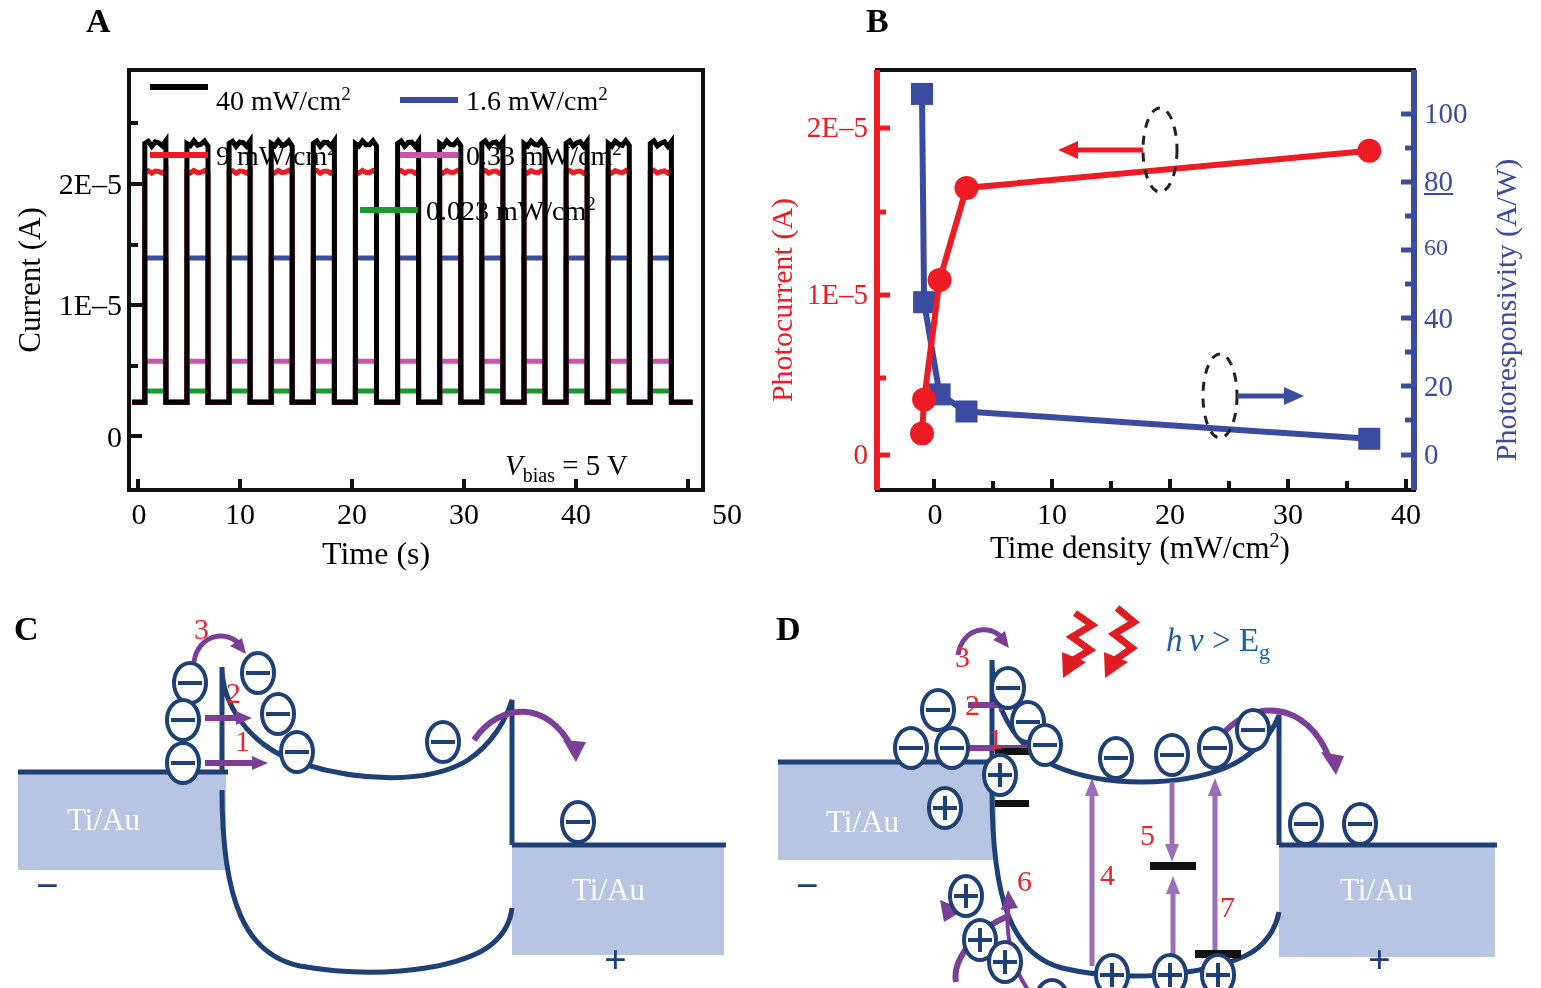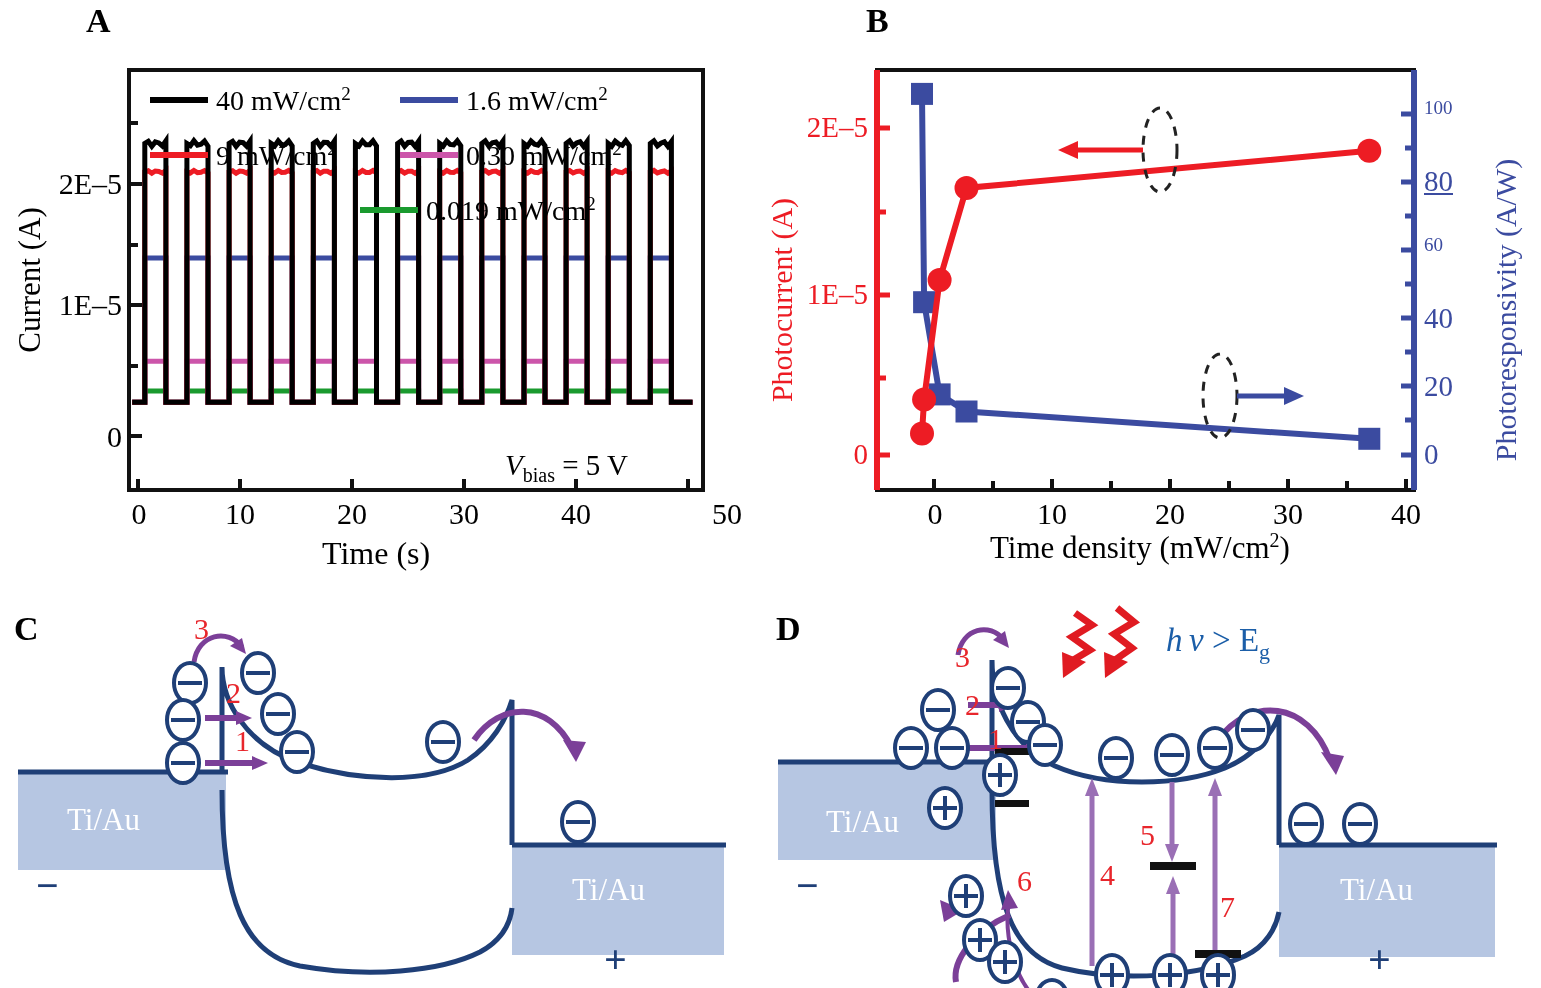--- a/index.html
+++ b/index.html
@@ -353,39 +353,39 @@
 <div style="position:absolute;left:442px;top:497px;font-size:30px;width:44px;text-align:center;">30</div>
 <div style="position:absolute;left:554px;top:497px;font-size:30px;width:44px;text-align:center;">40</div>
 <div style="position:absolute;left:666px;top:497px;font-size:30px;width:44px;text-align:center;margin-left:39px;">50</div>
 
 <div style="position:absolute;left:505px;top:449px;font-size:29px;white-space:nowrap;">
   <i>V</i><sub style="font-size:20px;">bias</sub>
   <span>= 5 V</span>
 </div>
 
 <div style="position:absolute;left:150px;top:84px;width:545px;font-size:28px;line-height:1;">
-  <div style="position:absolute;left:0;top:0;display:flex;align-items:center;gap:8px;">
+  <div style="position:absolute;left:0;top:0;display:flex;gap:8px;">
     <span style="display:inline-block;width:58px;height:6px;background:#000000;"></span>
     <span><span>40 mW/cm</span><sup style="font-size:19px;">2</sup></span>
   </div>
   <div style="position:absolute;left:0;top:55px;display:flex;align-items:center;gap:8px;">
     <span style="display:inline-block;width:58px;height:6px;background:#ed1c24;"></span>
     <span><span>9 mW/cm</span><sup style="font-size:19px;">2</sup></span>
   </div>
   <div style="position:absolute;left:250px;top:0;display:flex;align-items:center;gap:8px;">
     <span style="display:inline-block;width:58px;height:6px;background:#3b4ba0;"></span>
     <span><span>1.6 mW/cm</span><sup style="font-size:19px;">2</sup></span>
   </div>
   <div style="position:absolute;left:250px;top:55px;display:flex;align-items:center;gap:8px;">
     <span style="display:inline-block;width:58px;height:6px;background:#cc55aa;"></span>
-    <span><span>0.30 mW/cm</span><sup style="font-size:19px;">2</sup></span>
+    <span><span>0.33 mW/cm</span><sup style="font-size:19px;">2</sup></span>
   </div>
   <div style="position:absolute;left:210px;top:110px;display:flex;align-items:center;gap:8px;">
     <span style="display:inline-block;width:58px;height:6px;background:#1a9a2e;"></span>
-    <span><span>0.019 mW/cm</span><sup style="font-size:19px;">2</sup></span>
+    <span><span>0.023 mW/cm</span><sup style="font-size:19px;">2</sup></span>
   </div>
 </div>
 
 <div style="position:absolute;left:762px;top:170px;width:40px;height:260px;
             display:flex;align-items:center;justify-content:center;">
   <div style="transform:rotate(-90deg);white-space:nowrap;font-size:30px;color:#ed1c24;">Photocurrent (A)</div>
 </div>
 <div style="position:absolute;left:1486px;top:120px;width:40px;height:380px;
             display:flex;align-items:center;justify-content:center;">
   <div style="transform:rotate(-90deg);white-space:nowrap;font-size:30px;color:#3b4ba0;">Photoresponsivity (A/W)</div>
@@ -394,23 +394,23 @@
   <span>Time density (mW/cm</span><sup style="font-size:20px;">2</sup><span>)</span>
 </div>
 
 <div style="position:absolute;left:820px;top:438px;font-size:29px;color:#ed1c24;width:48px;text-align:right;">0</div>
 <div style="position:absolute;left:752px;top:278px;font-size:29px;color:#ed1c24;width:116px;text-align:right;">1E–5</div>
 <div style="position:absolute;left:752px;top:111px;font-size:29px;color:#ed1c24;width:116px;text-align:right;">2E–5</div>
 
 <div style="position:absolute;left:1424px;top:438px;font-size:29px;color:#3b4ba0;">0</div>
 <div style="position:absolute;left:1424px;top:370px;font-size:29px;color:#3b4ba0;">20</div>
 <div style="position:absolute;left:1424px;top:302px;font-size:29px;color:#3b4ba0;">40</div>
-<div style="position:absolute;left:1424px;top:234px;font-size:19px;color:#3b4ba0;">60</div>
+<div style="position:absolute;left:1424px;top:234px;font-size:24px;color:#3b4ba0;">60</div>
 <div style="position:absolute;left:1424px;top:165px;font-size:29px;color:#3b4ba0;text-decoration:underline;">80</div>
-<div style="position:absolute;left:1424px;top:97px;font-size:19px;color:#3b4ba0;">100</div>
+<div style="position:absolute;left:1424px;top:97px;font-size:29px;color:#3b4ba0;">100</div>
 
 <div style="position:absolute;left:920px;top:497px;font-size:30px;width:30px;text-align:center;">0</div>
 <div style="position:absolute;left:1030px;top:497px;font-size:30px;width:44px;text-align:center;">10</div>
 <div style="position:absolute;left:1148px;top:497px;font-size:30px;width:44px;text-align:center;">20</div>
 <div style="position:absolute;left:1266px;top:497px;font-size:30px;width:44px;text-align:center;">30</div>
 <div style="position:absolute;left:1384px;top:497px;font-size:30px;width:44px;text-align:center;">40</div>
 
 <div style="position:absolute;left:67px;top:802px;font-size:31px;color:#ffffff;">Ti/Au</div>
 <div style="position:absolute;left:572px;top:872px;font-size:31px;color:#ffffff;">Ti/Au</div>
 <div style="position:absolute;left:36px;top:862px;font-size:40px;font-weight:bold;color:#1f3f77;">−</div>

